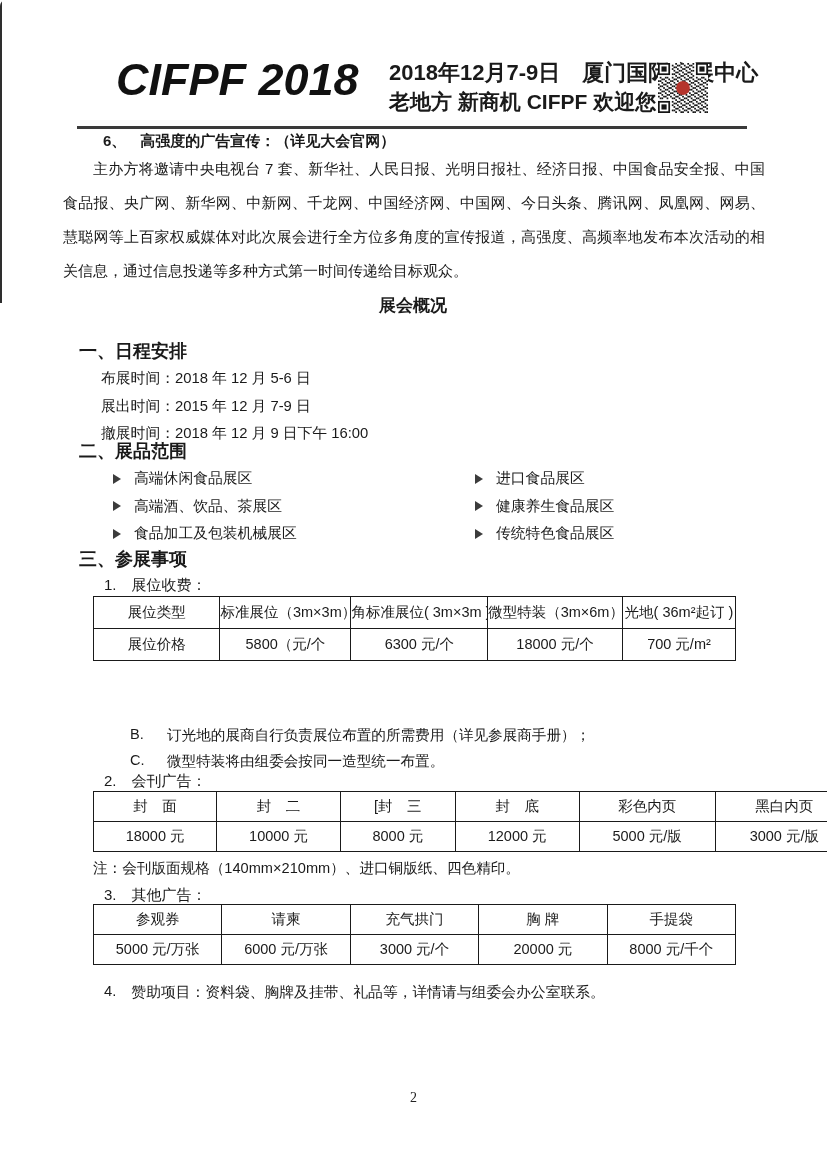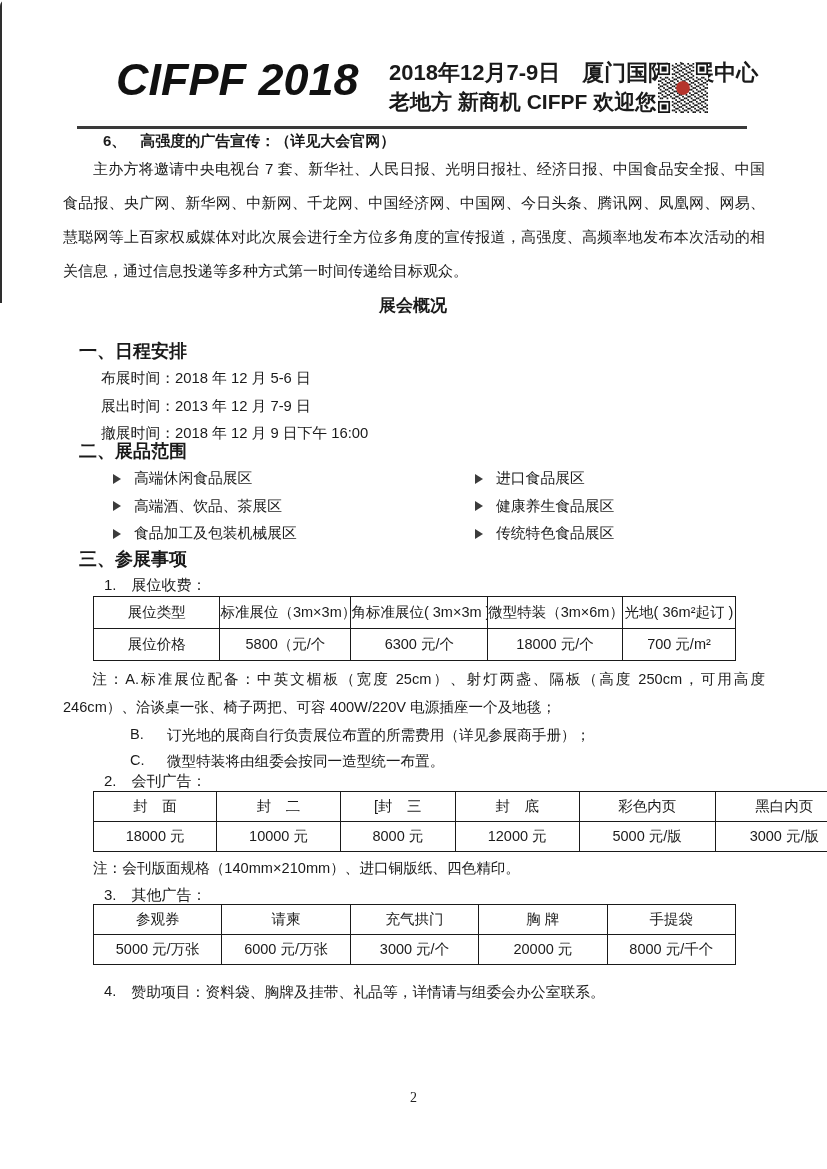--- a/index.html
+++ b/index.html
@@ -369,21 +369,21 @@
     <span>6、</span>
     <span>高强度的广告宣传：（详见大会官网）</span>
   </div>
   <div class="abs para">主办方将邀请中央电视台 7 套、新华社、人民日报、光明日报社、经济日报、中国食品安全报、中国食品报、央广网、新华网、中新网、千龙网、中国经济网、中国网、今日头条、腾讯网、凤凰网、网易、慧聪网等上百家权威媒体对此次展会进行全方位多角度的宣传报道，高强度、高频率地发布本次活动的相关信息，通过信息投递等多种方式第一时间传递给目标观众。</div>
 
   <div class="abs ov-title">展会概况</div>
 
   <div class="abs hsec h1">一、日程安排</div>
   <div class="abs sched">
     <div>布展时间：2018 年 12 月 5-6 日</div>
-    <div>展出时间：2013 年 12 月 7-9 日</div>
+    <div>展出时间：2015 年 12 月 7-9 日</div>
     <div>撤展时间：2018 年 12 月 9 日下午 16:00</div>
   </div>
 
   <div class="abs hsec h2">二、展品范围</div>
   <div class="abs scope">
     <div class="scope-item">
         <span class="tri"></span>
         <span>高端休闲食品展区</span>
       </div>
     <div class="scope-item">
@@ -432,21 +432,20 @@
     </tr>
     <tr>
       <td>展位价格</td>
       <td>5800（元/个</td>
       <td>6300 元/个</td>
       <td>18000 元/个</td>
       <td>700 元/m²</td>
     </tr>
   </tbody>
     </table>
-  <div class="abs noteA">注：A.标准展位配备：中英文楣板（宽度 25cm）、射灯两盏、隔板（高度 250cm，可用高度 246cm）、洽谈桌一张、椅子两把、可容 400W/220V 电源插座一个及地毯；</div>
   <div class="abs noteline nb">
     <span class="letter">B.</span>
     <span>订光地的展商自行负责展位布置的所需费用（详见参展商手册）；</span>
   </div>
   <div class="abs noteline nc">
     <span class="letter">C.</span>
     <span>微型特装将由组委会按同一造型统一布置。</span>
   </div>
 
   <div class="abs num-row i2">

